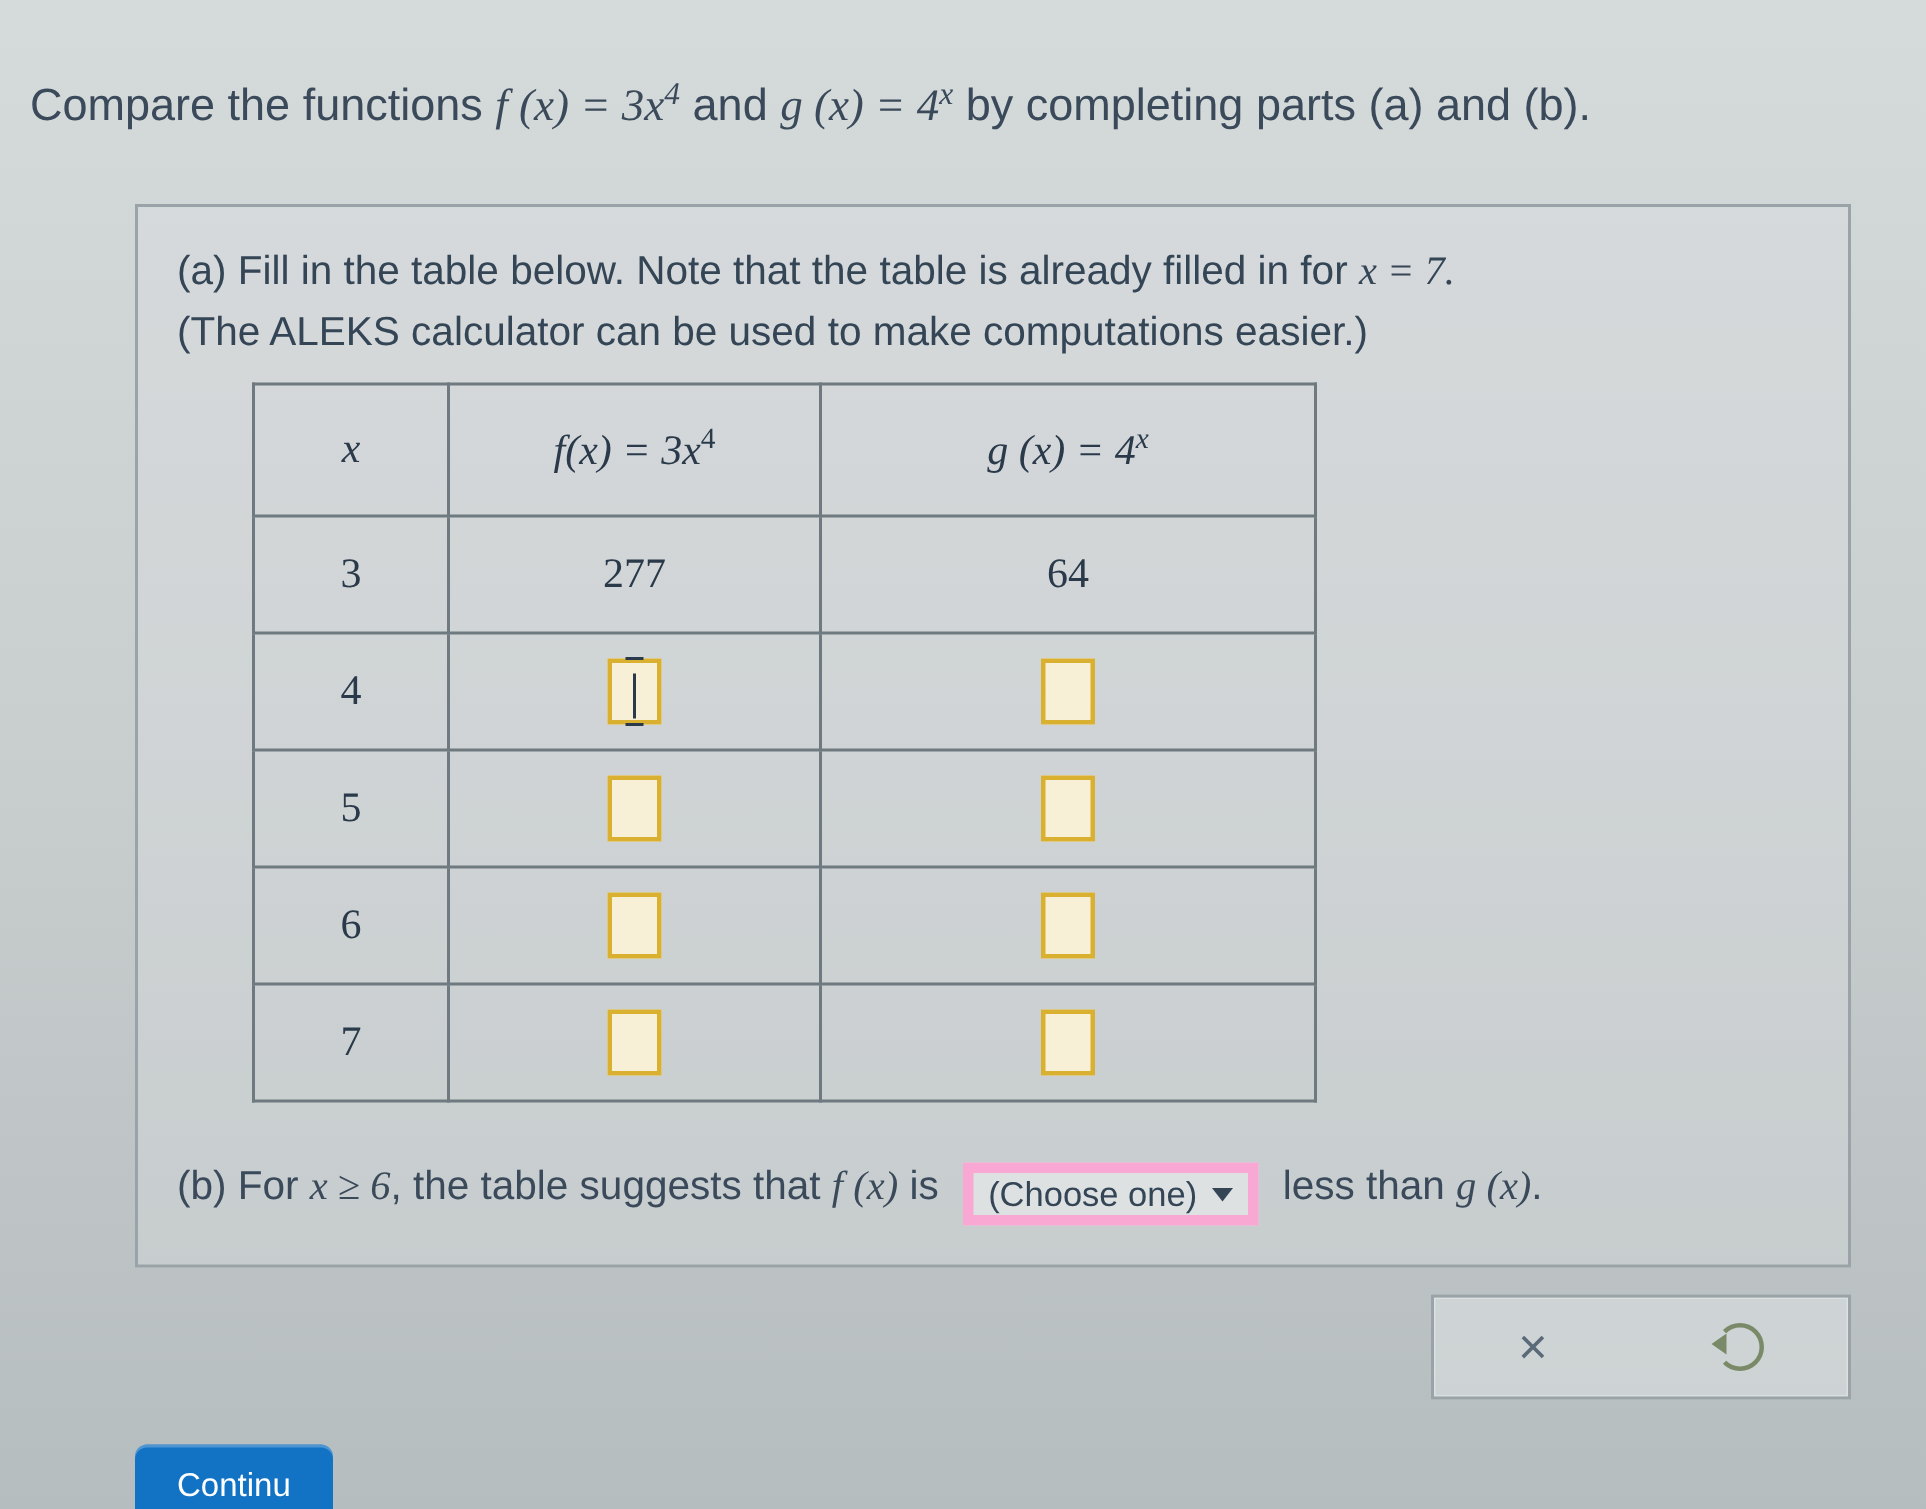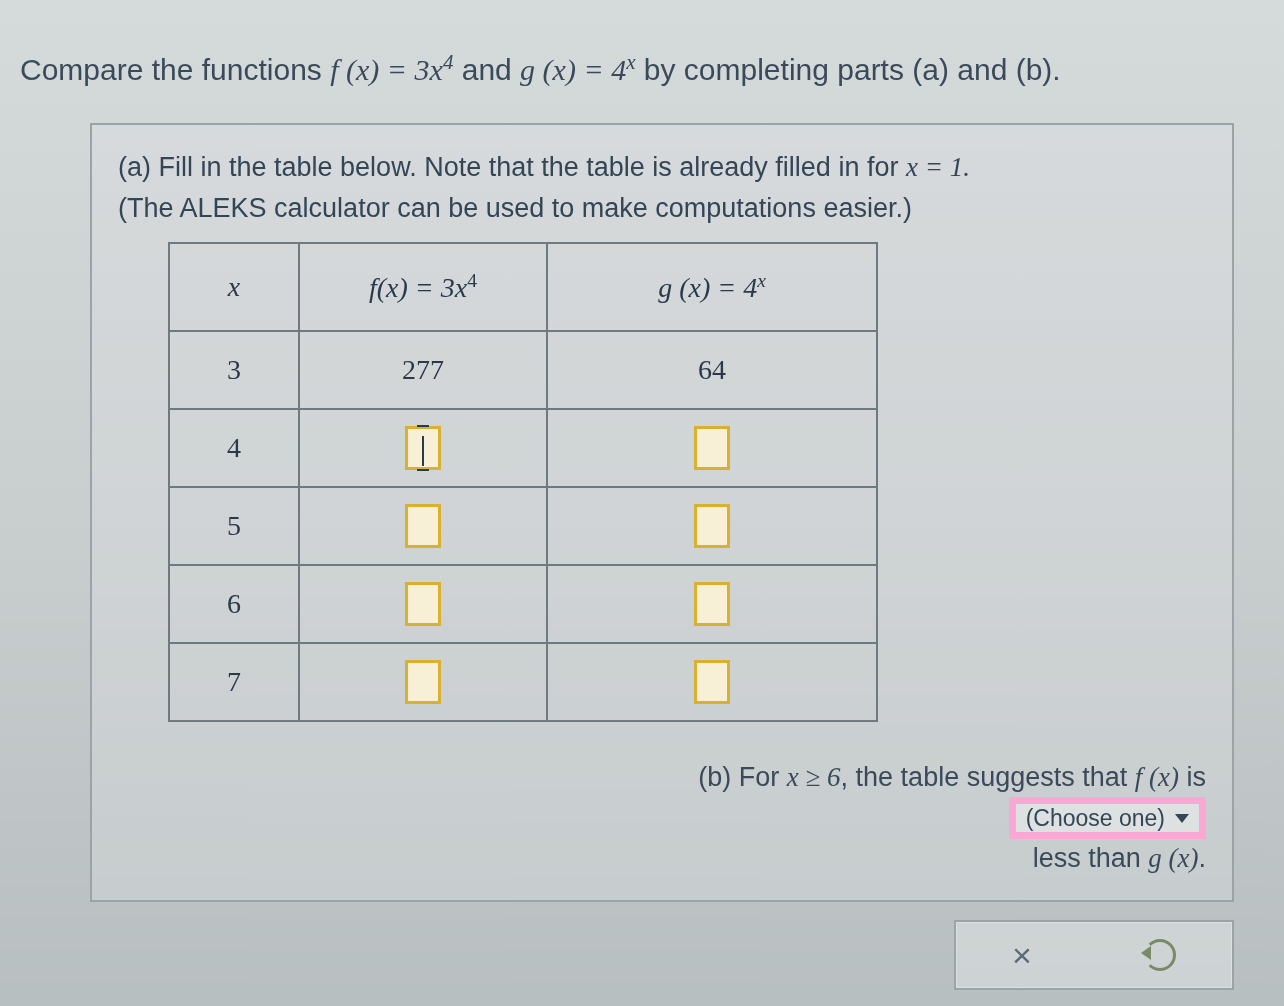--- a/index.html
+++ b/index.html
@@ -8,21 +8,21 @@
       padding: 20px 10px;
       font-family: Arial, Helvetica, sans-serif;
       background: linear-gradient(180deg, #d5dadb 0%, #c8cdce 50%, #b5bcbd 100%);
       color: #2a3a4a;
       width: 1284px;
       min-height: 1006px;
     }
     .prompt {
       font-size: 30px;
       color: #3b4a5a;
-      margin: 30px 0 36px 0;
+      margin: 30px 0 48px 0;
       padding-left: 10px;
     }
     .prompt .fn { font-style: italic; font-family: 'Times New Roman', serif; }
     .panel {
       border: 2px solid #9aa3a8;
       background: rgba(220,224,226,0.35);
       margin: 0 40px 0 80px;
       padding: 22px 26px 26px 26px;
     }
     .part-label {
@@ -73,24 +73,23 @@
       display: inline-block;
       width: 2px;
       height: 30px;
       background: #2a3a4a;
       margin: 7px auto;
     }
     .part-b {
       font-size: 27px;
       color: #3b4a5a;
       display: flex;
-      align-items: flex-end;
+      align-items: flex-start;
       flex-wrap: wrap;
-      gap: 4px;
-      flex-direction: column;
+      gap: 16px;
     }
     .dropdown {
       display: inline-flex;
       align-items: center;
       border: 7px solid #f9a8d4;
       background: rgba(235,238,238,0.6);
       padding: 4px 10px;
       font-size: 23px;
       color: #344556;
       gap: 10px;
@@ -157,21 +156,21 @@
   <span>Compare the functions </span>
   <span class="fn"><span>f (x) = 3x</span><sup>4</sup></span>
   <span> and </span>
   <span class="fn"><span>g (x) = 4</span><sup>x</sup></span>
   <span> by completing parts (a) and (b).</span>
 </div>
 
 <div class="panel">
 
   <div class="part-label">
-    <span>(a) Fill in the table below. Note that the table is already filled in for </span><span class="serif">x = 1.</span><br>
+    <span>(a) Fill in the table below. Note that the table is already filled in for </span><span class="serif">x = 7.</span><br>
     <span>(The ALEKS calculator can be used to make computations easier.)</span>
   </div>
 
   <div class="tbl-wrap">
     <table class="func">
       <thead>
         <tr>
           <th class="col-x"><span class="serif">x</span></th>
           <th class="col-f">
             <span class="serif"><span>f(x) = 3x</span><sup style="font-style:normal">4</sup></span>

